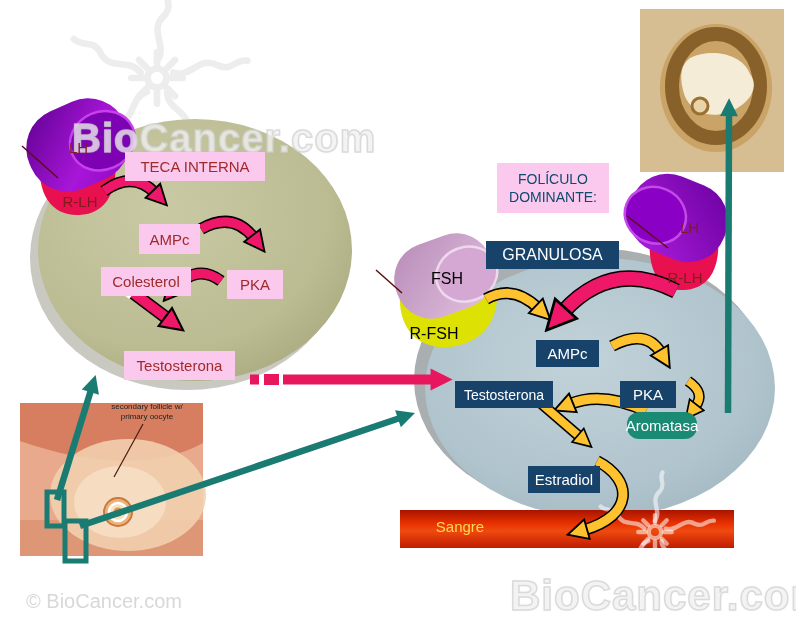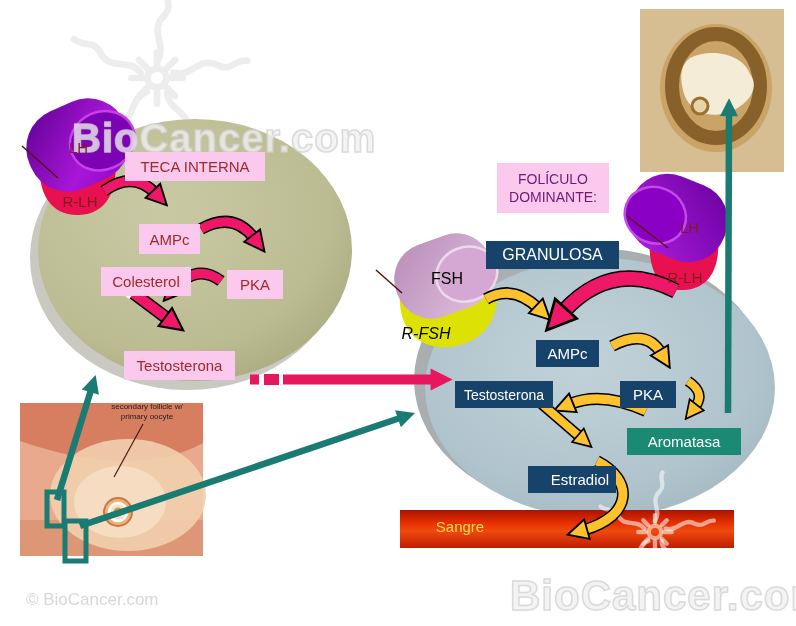--- a/index.html
+++ b/index.html
@@ -5,21 +5,21 @@
   html,body{margin:0;padding:0;background:#fff;}
   .canvas{position:relative;width:796px;height:626px;background:#fff;overflow:hidden;
           font-family:"Liberation Sans",sans-serif;}
   .canvas svg.art{position:absolute;left:0;top:0;z-index:1;}
   .wm{position:absolute;z-index:2;color:rgba(255,255,255,.55);
       -webkit-text-stroke:1.5px rgba(208,208,208,.75);
       text-shadow:0 0 2px rgba(205,205,205,.55);
       letter-spacing:1px;white-space:nowrap;font-weight:bold;}
   .wm-top{left:72px;top:116px;font-size:40px;}
   .wm-bottom{left:510px;top:572px;font-size:42px;}
-  .copyright{position:absolute;left:26px;top:590px;font-size:17px;color:#d8d8d8;z-index:2;}
+  .copyright{position:absolute;left:26px;top:590px;font-size:20px;color:#d8d8d8;z-index:2;}
   .lbl{position:absolute;z-index:3;text-align:center;}
   .pinkbox{background:#fbc8ee;color:#9e2a2a;font-size:15px;display:flex;
            align-items:center;justify-content:center;}
   .navybox{background:#17436b;color:#ffffff;font-size:15px;display:flex;
            align-items:center;justify-content:center;}
   .tealbox{background:#1b8a74;}
   .free{background:transparent;}
   .black{color:#7f1d1d;font-size:15px;}
   .white{color:#000000;font-size:16px;}
   .caption{font-size:8px;color:#222;line-height:10px;}
@@ -207,28 +207,28 @@
 
 <div class="lbl pinkbox" style="left:125px;top:152px;width:140px;height:29px;">TECA INTERNA</div>
 <div class="lbl pinkbox" style="left:139px;top:224px;width:61px;height:30px;">AMPc</div>
 <div class="lbl pinkbox" style="left:57px;top:267px;width:90px;height:29px;margin-left:44px;">Colesterol</div>
 <div class="lbl pinkbox" style="left:227px;top:270px;width:56px;height:29px;">PKA</div>
 <div class="lbl pinkbox" style="left:124px;top:351px;width:111px;height:29px;">Testosterona</div>
 
 <div class="lbl free black" style="left:56px;top:139px;width:45px;">LH</div>
 <div class="lbl free black" style="left:49px;top:193px;width:62px;">R-LH</div>
 
-<div class="lbl pinkbox" style="left:497px;top:163px;width:112px;height:50px;font-size:14px;color:#701a75;line-height:18px;">FOLÍCULO DOMINANTE:</div>
+<div class="lbl pinkbox" style="left:497px;top:163px;width:112px;height:50px;font-size:14px;color:#0c4a6e;line-height:18px;">FOLÍCULO DOMINANTE:</div>
 <div class="lbl navybox" style="left:486px;top:241px;width:133px;height:28px;font-size:16px;">GRANULOSA</div>
 <div class="lbl free white" style="left:417px;top:270px;width:60px;">FSH</div>
-<div class="lbl free white" style="left:392px;top:325px;width:68px;font-style:italic;">R-FSH</div>
+<div class="lbl free white" style="left:400px;top:325px;width:68px;">R-FSH</div>
 <div class="lbl free black" style="left:667px;top:219px;width:45px;">LH</div>
 <div class="lbl free black" style="left:659px;top:269px;width:52px;">R-LH</div>
 <div class="lbl navybox" style="left:536px;top:340px;width:63px;height:27px;">AMPc</div>
 <div class="lbl navybox" style="left:455px;top:381px;width:98px;height:27px;font-size:14px;">Testosterona</div>
 <div class="lbl navybox" style="left:620px;top:381px;width:56px;height:27px;">PKA</div>
-<div class="lbl navybox tealbox" style="left:627px;top:428px;width:114px;height:27px;">Aromatasa</div>
-<div class="lbl navybox" style="left:528px;top:466px;width:72px;height:27px;padding-left:16px;">Estradiol</div>
+<div class="lbl navybox tealbox" style="left:627px;top:412px;width:70px;height:27px;border-radius:12px;">Aromatasa</div>
+<div class="lbl navybox" style="left:528px;top:466px;width:72px;height:27px;">Estradiol</div>
 <div class="lbl free" style="left:430px;top:518px;width:60px;color:#ffd94e;font-size:15px;text-align:center;">Sangre</div>
 
 <div class="lbl free caption" style="left:99px;top:402px;width:96px;">secondary follicle w/ primary oocyte</div>
 
 </div>
 
 </body></html>

